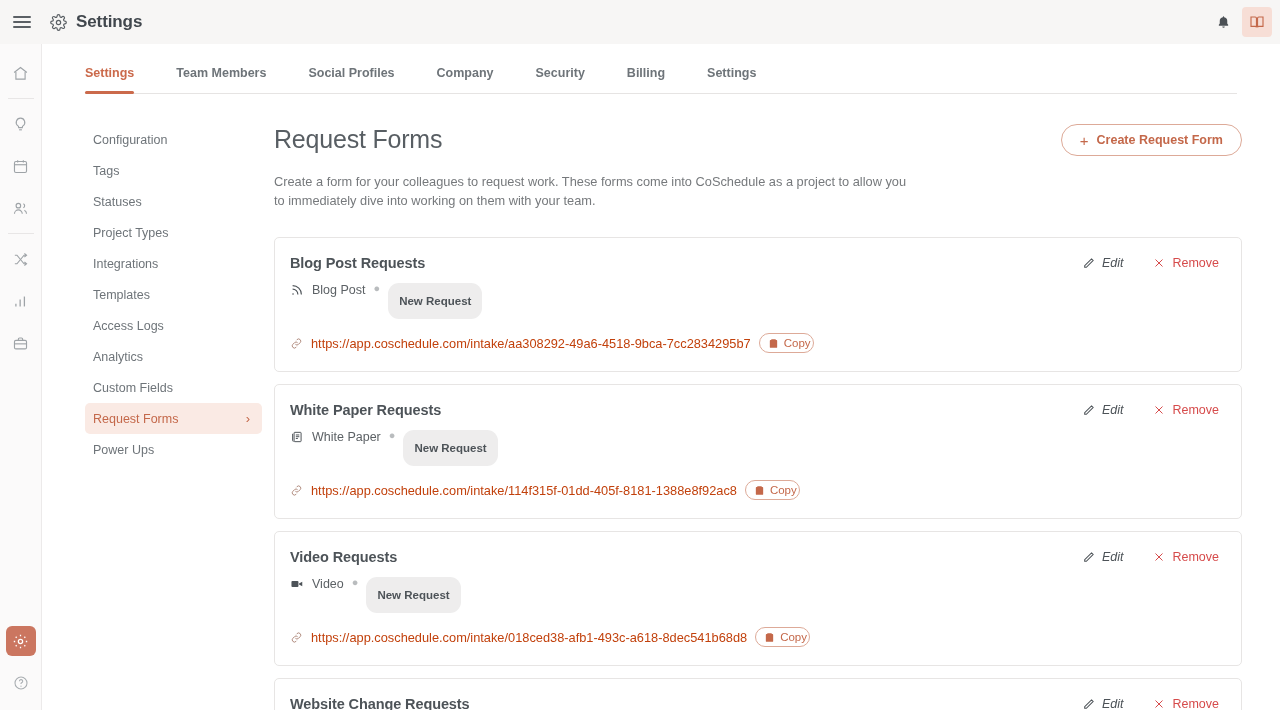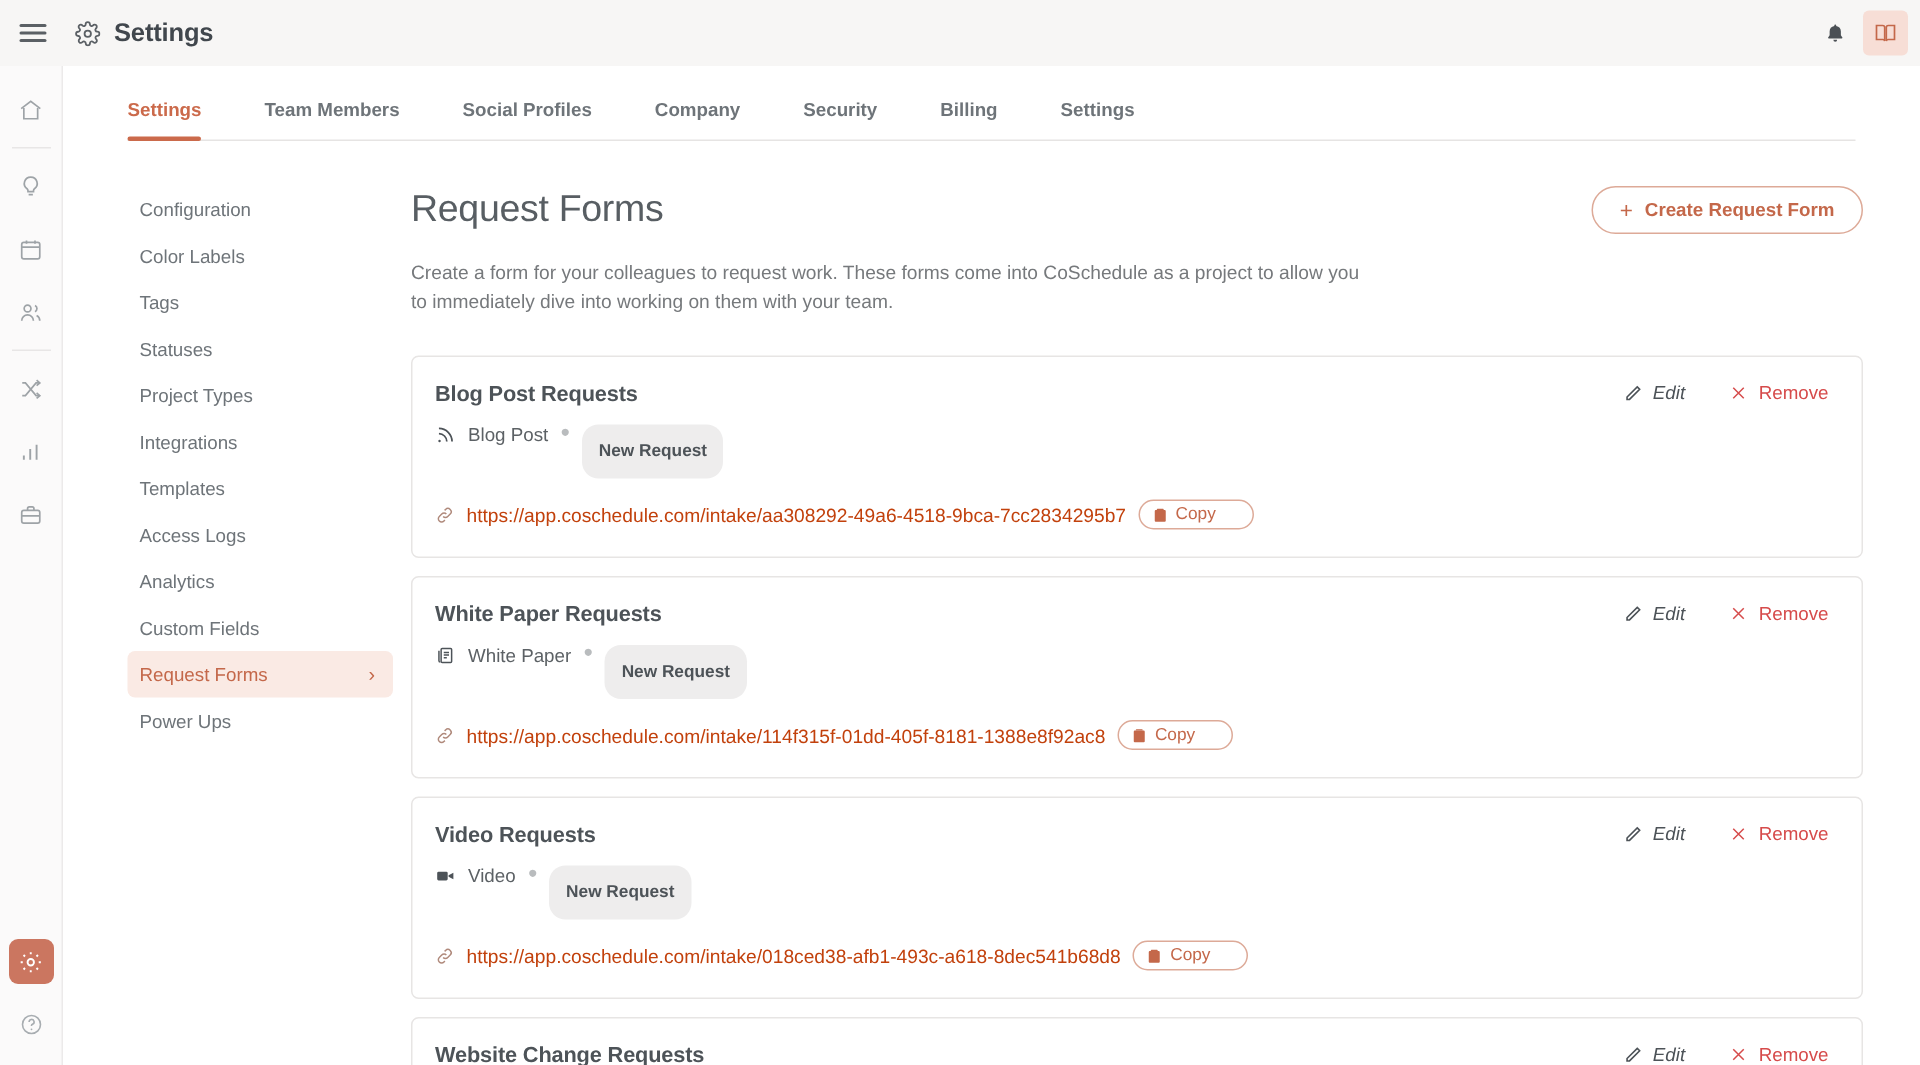--- a/index.html
+++ b/index.html
@@ -115,21 +115,21 @@
     margin-top: 17px; font-size: 12.8px; line-height: 1.45; color: #76797c;
     max-width: 645px;
   }
 
   
   .cards { margin-top: 27px; }
   .card {
     border: 1px solid #e7e5e4; border-radius: 5px; background: #fff;
     padding: 17px 22px 18px 15px; margin-bottom: 12px;
   }
-  .card-head { display: flex; align-items: flex-start; }
+  .card-head { display: flex; align-items: center; }
   .card-title {
     font-size: 14.5px; font-weight: bold; color: #4d5358; letter-spacing: -0.1px;
   }
   .card-actions { margin-left: auto; display: flex; align-items: center; gap: 30px; }
   .act { display: flex; align-items: center; gap: 7px; font-size: 12.5px; cursor: pointer; }
   .act.edit { color: #4d5358; font-style: italic; }
   .act.remove { color: #d64b4b; }
 
   .card-meta { display: flex; align-items: flex-start; gap: 8px; margin-top: 12px; }
   .card-meta .type-label { font-size: 12.5px; color: #5c6165; }
@@ -139,21 +139,21 @@
     border-radius: 11px; padding: 12px 11px; white-space: nowrap;
   }
 
   .card-link-row { display: flex; align-items: center; gap: 8px; margin-top: 14px; }
   .card-link {
     font-size: 12.8px; color: #c2410c; text-decoration: none; white-space: nowrap;
   }
   .copy-btn {
     display: inline-flex; align-items: center; gap: 5px;
     border: 1px solid #ddaa98; border-radius: 13px;
-    color: #c4684a; font-size: 11.5px; padding: 3px 24px 3px 8px;
+    color: #c4684a; font-size: 11.5px; padding: 3px 2px 3px 8px;
     cursor: pointer; background: #fff; white-space: nowrap;
   }
 
   svg { display: block; }
 </style>
 </head>
 <body>
 
 <div class="app">
 
@@ -295,23 +295,20 @@
       <div class="tab">Settings</div>
     </div>
 
     <div class="body-split">
 
       <div class="sidenav">
         <div class="sidenav-item">
           <span>Configuration</span>
         </div>
         <div class="sidenav-item">
-          <span>Color Labels</span>
-        </div>
-        <div class="sidenav-item">
           <span>Tags</span>
         </div>
         <div class="sidenav-item">
           <span>Statuses</span>
         </div>
         <div class="sidenav-item">
           <span>Project Types</span>
         </div>
         <div class="sidenav-item">
           <span>Integrations</span>

